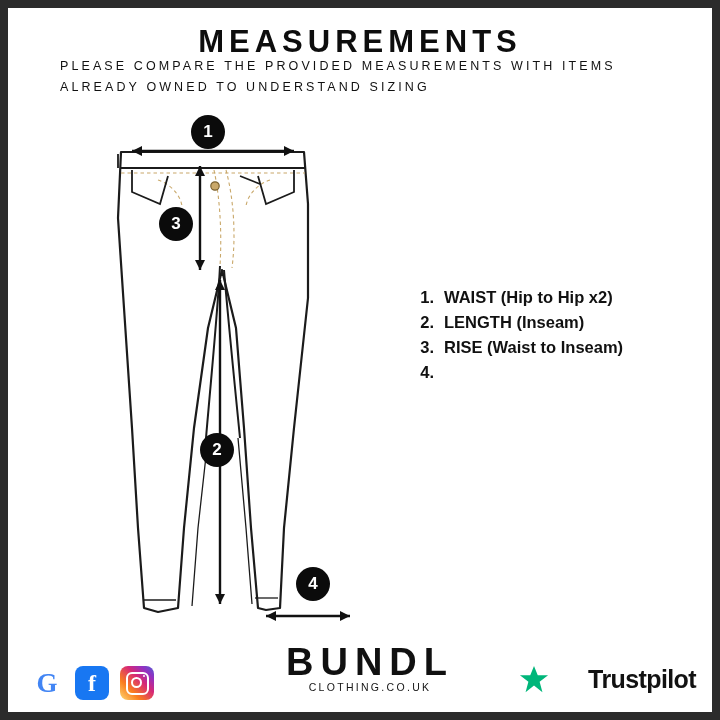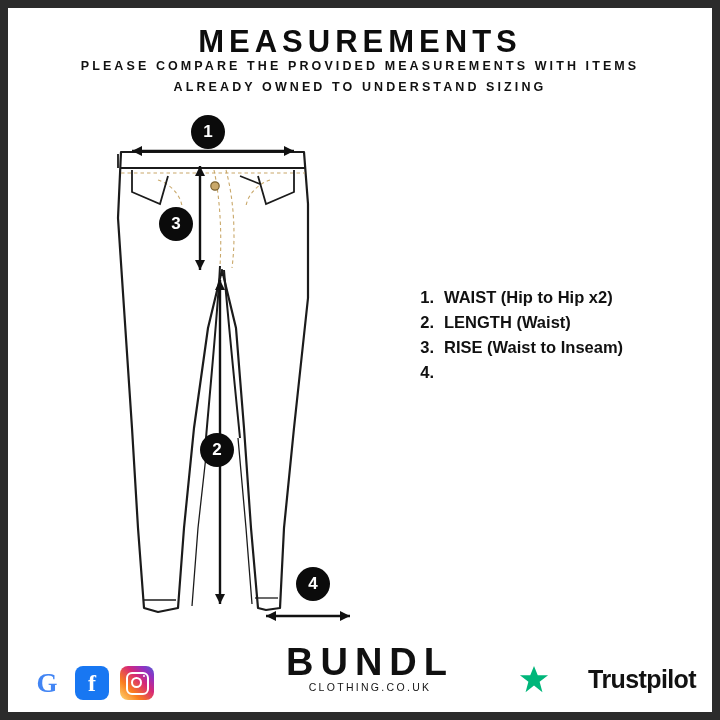--- a/index.html
+++ b/index.html
@@ -34,23 +34,23 @@
     font-size: 31px;
     font-weight: bold;
     letter-spacing: 5px;
     color: #0d0d0d;
   }
   .subtitle {
     position: absolute;
     left: 52px;
     top: 48px;
     width: 600px;
-    text-align: center;
+    text-align: left;
     font-size: 12.5px;
-    font-weight: bold;
+    font-weight: normal;
     letter-spacing: 3.1px;
     line-height: 21px;
     color: #111111;
   }
 
   
   .legend {
     position: absolute;
     left: 396px;
     top: 280px;
@@ -272,21 +272,21 @@
     <div class="badge" id="badge2">2</div>
     <div class="badge" id="badge4">4</div>
 
     <div class="legend">
       <div class="legend-row">
         <span class="legend-num">1.</span>
         <span class="legend-text">WAIST (Hip to Hip x2)</span>
       </div>
       <div class="legend-row">
         <span class="legend-num">2.</span>
-        <span class="legend-text">LENGTH (Waist)</span>
+        <span class="legend-text">LENGTH (Inseam)</span>
       </div>
       <div class="legend-row">
         <span class="legend-num">3.</span>
         <span class="legend-text">RISE (Waist to Inseam)</span>
       </div>
       <div class="legend-row">
         <span class="legend-num">4.</span>
       </div>
     </div>
 

